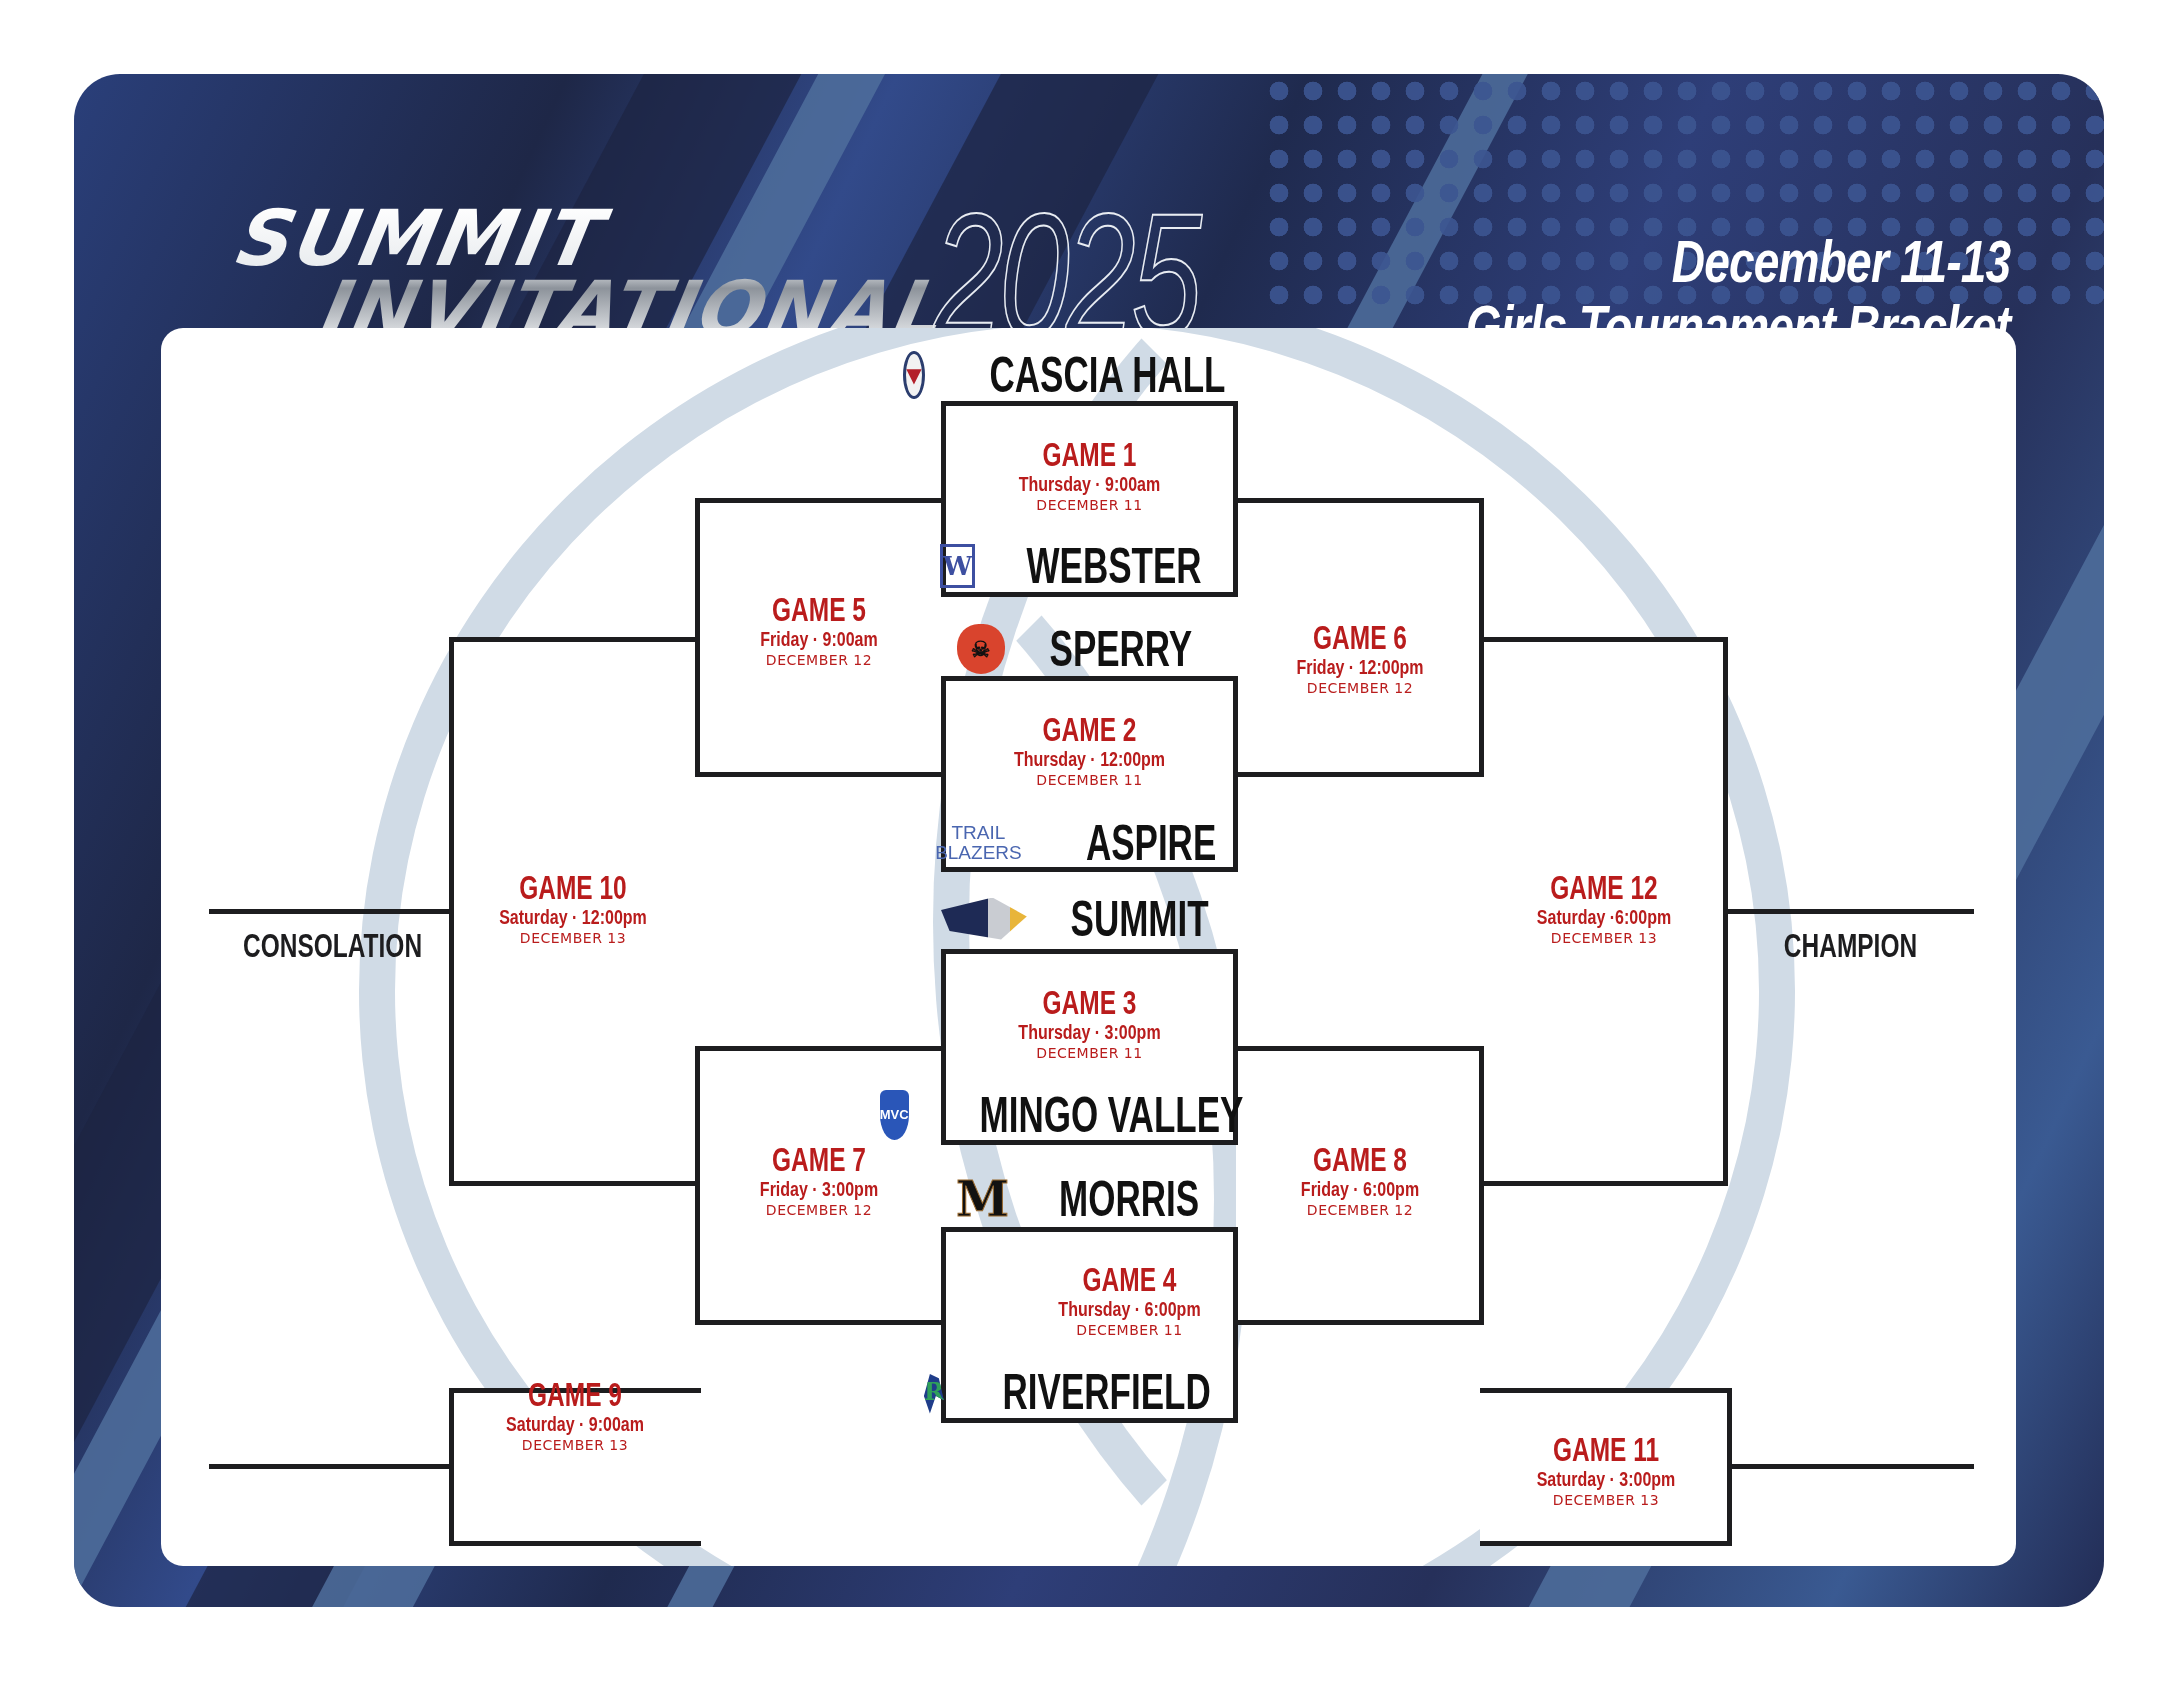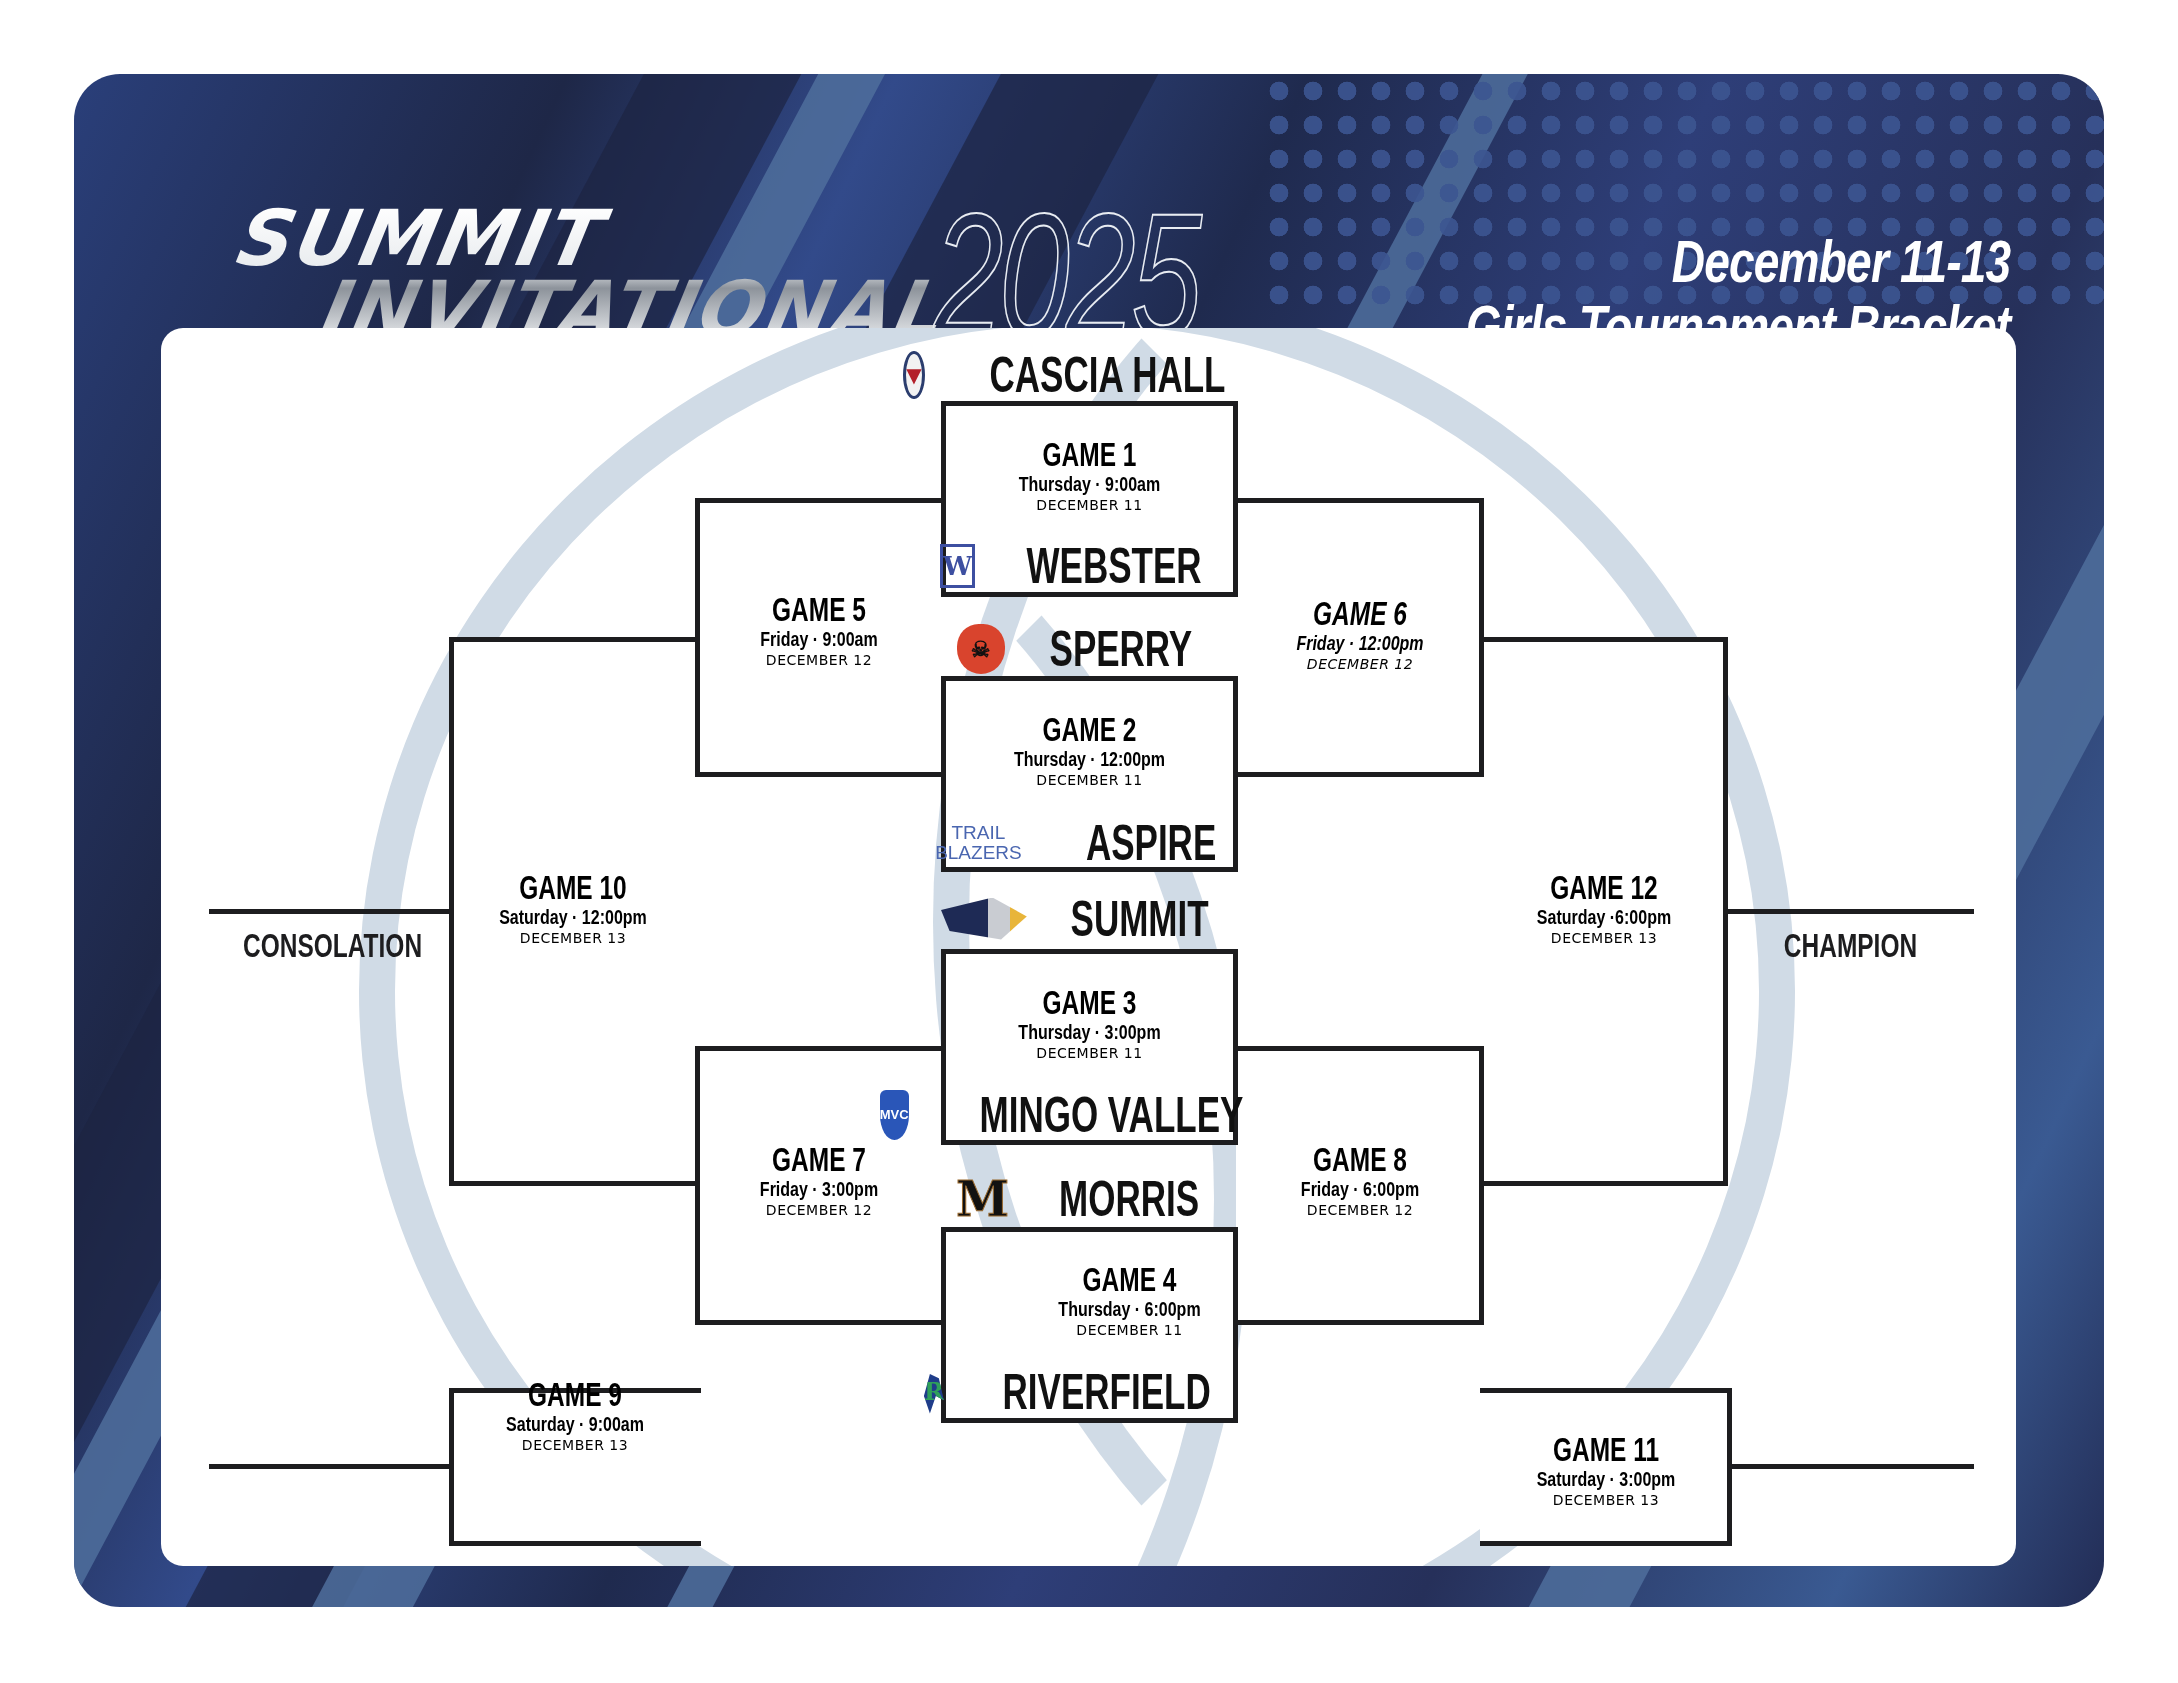--- a/index.html
+++ b/index.html
@@ -18,21 +18,21 @@
     color:transparent;-webkit-text-stroke:2px #e8ecf2;letter-spacing:-6px;transform:scaleX(.72);transform-origin:left top;}
   .hdr-right{position:absolute;right:94px;top:156px;text-align:right;color:#fff;font-family:"Liberation Sans",sans-serif;font-style:italic;font-weight:bold;
     font-size:59px;line-height:65px;transform:scaleX(.78);transform-origin:right top;letter-spacing:-1px;}
   .board{position:absolute;left:161px;top:328px;width:1855px;height:1238px;background:#fff;border-radius:22px;overflow:hidden;}
   .ball{position:absolute;left:198px;top:-40px;width:1436px;height:1406px;border-radius:50%;border:36px solid #d0dbe6;box-sizing:border-box;}
   .seam{position:absolute;border:36px solid #d0dbe6;border-radius:50%;box-sizing:border-box;}
   .ln{position:absolute;background:#1d1d1f;}
   .box{position:absolute;border:5px solid #1d1d1f;box-sizing:border-box;background:#fff;}
   .open-l{border-left:none;}
   .open-r{border-right:none;}
-  .gi{position:absolute;text-align:center;color:#000000;}
+  .gi{position:absolute;text-align:center;color:#b91c1c;}
   .gname{font-family:"Liberation Sans",sans-serif;font-weight:bold;font-size:34px;line-height:36px;transform:scaleX(.72);display:block;}
   .gtime{font-family:"Liberation Sans",sans-serif;font-weight:bold;font-size:20px;line-height:24px;transform:scaleX(.8);display:block;}
   .gdate{font-family:"DejaVu Sans",sans-serif;font-size:14px;line-height:18px;letter-spacing:0.5px;display:block;}
   .team{position:absolute;display:flex;align-items:center;justify-content:center;gap:14px;height:55px;}
   .tname{font-family:"Liberation Sans",sans-serif;font-weight:bold;font-size:50px;color:#111;transform:scaleX(.7);display:inline-block;white-space:nowrap;}
   .logo{display:inline-flex;align-items:center;justify-content:center;font-family:"DejaVu Serif",serif;font-weight:bold;}
   .lbl{position:absolute;font-family:"Liberation Sans",sans-serif;font-weight:bold;font-size:34px;color:#1d1d1f;transform:scaleX(.72);text-align:center;}
 </style>
 </head>
 <body>
@@ -103,21 +103,21 @@
 <div class="gi" style="left:941px;top:1261px;width:297px;margin-left:40px;">
   <span class="gname">GAME 4</span>
   <span class="gtime">Thursday · 6:00pm</span>
   <span class="gdate">DECEMBER 11</span>
 </div>
 <div class="gi" style="left:695px;top:591px;width:248px;">
   <span class="gname">GAME 5</span>
   <span class="gtime">Friday · 9:00am</span>
   <span class="gdate">DECEMBER 12</span>
 </div>
-<div class="gi" style="left:1236px;top:595px;width:248px;font-style:italic;">
+<div class="gi" style="left:1236px;top:619px;width:248px;">
   <span class="gname">GAME 6</span>
   <span class="gtime">Friday · 12:00pm</span>
   <span class="gdate">DECEMBER 12</span>
 </div>
 <div class="gi" style="left:695px;top:1141px;width:248px;">
   <span class="gname">GAME 7</span>
   <span class="gtime">Friday · 3:00pm</span>
   <span class="gdate">DECEMBER 12</span>
 </div>
 <div class="gi" style="left:1236px;top:1141px;width:248px;">

